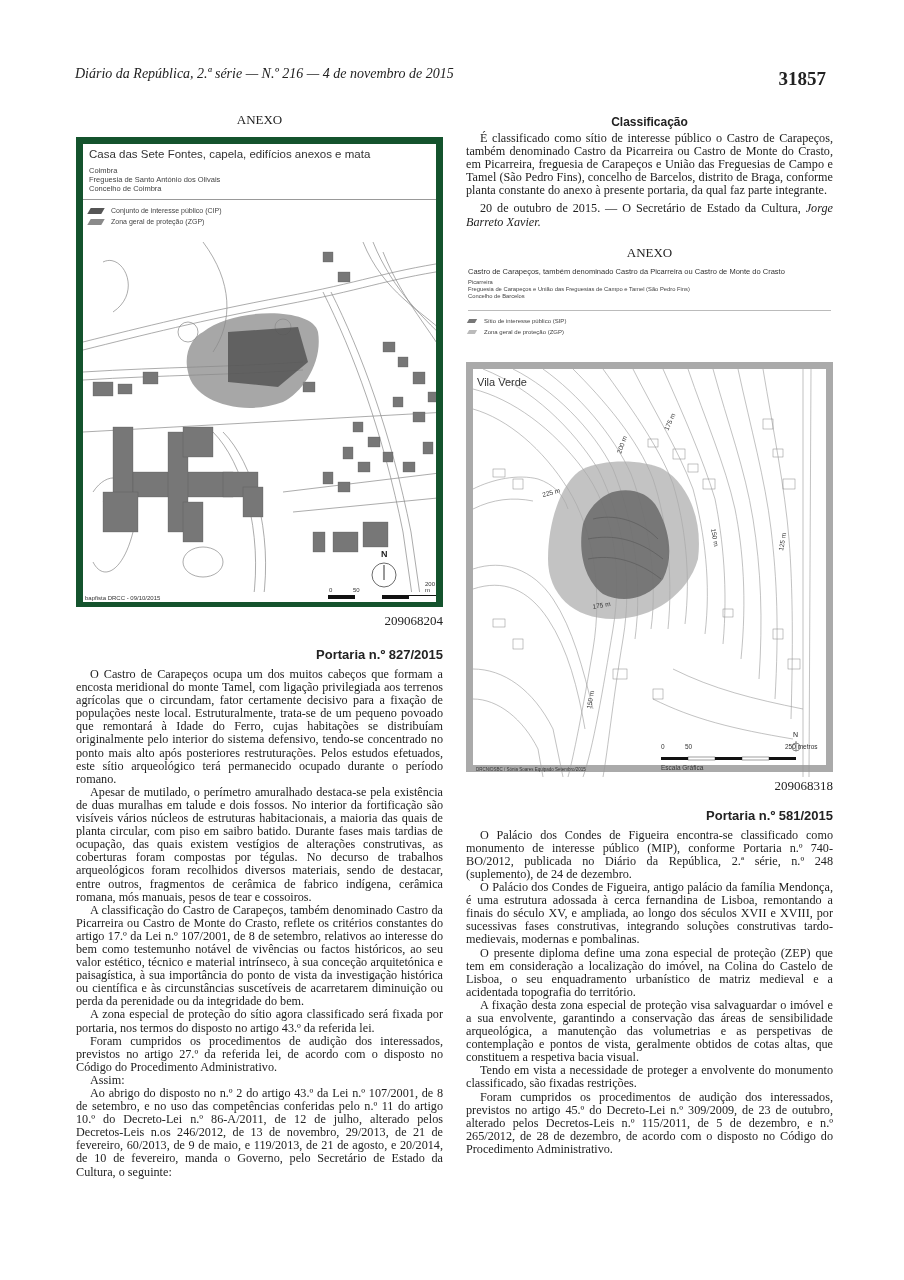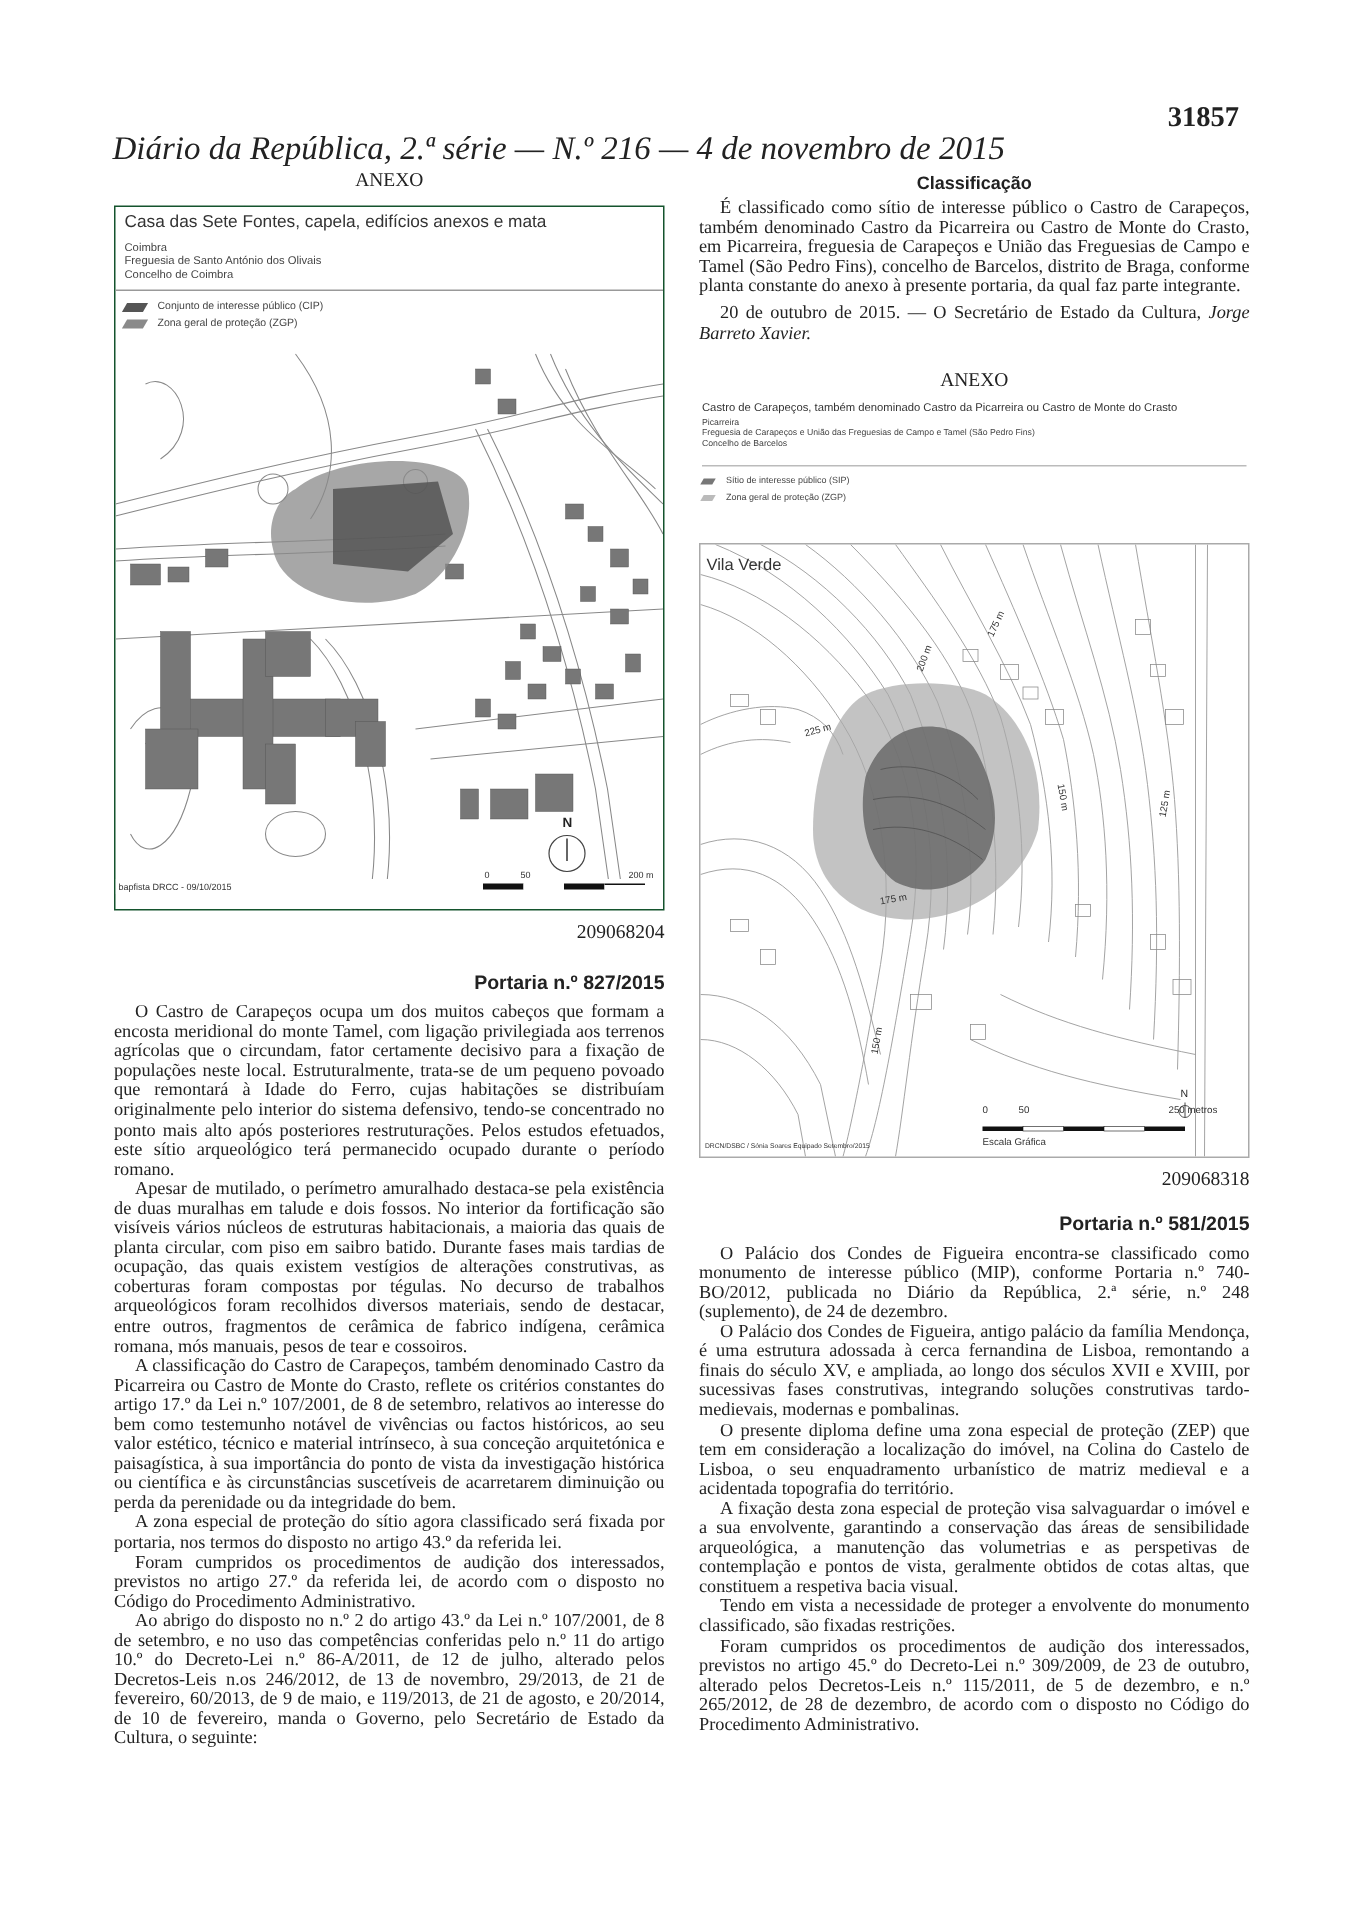--- a/index.html
+++ b/index.html
@@ -1,28 +1,28 @@
 <!DOCTYPE html>
 <html><head>
 <meta charset="utf-8">
 <style>
   * { box-sizing: border-box; margin: 0; padding: 0; }
   html, body { width: 904px; height: 1280px; background: #ffffff; }
   body { position: relative; font-family: "Liberation Serif", serif; color: #222; overflow: hidden; }
-  .hdr-title { position: absolute; left: 75px; top: 86px; font-style: italic; font-size: 22px; letter-spacing: 0px; }
+  .hdr-title { position: absolute; left: 75px; top: 66px; font-style: italic; font-size: 14px; letter-spacing: 0px; }
   .hdr-page { position: absolute; right: 78px; top: 68px; font-weight: bold; font-size: 19px; }
   .col { position: absolute; width: 367px; }
   .col-left { left: 76px; top: 112px; }
   .col-right { left: 466px; top: 112px; }
   .anexo { font-size: 13px; text-align: center; margin-bottom: 9px; }
   .artigo { font-size: 12.5px; text-align: center; }
   .classif { font-family: "Liberation Sans", sans-serif; font-weight: bold; font-size: 12px; text-align: center; margin-top: 3px; margin-bottom: 3px; }
   p.body { font-size: 12.2px; line-height: 13.1px; text-align: justify; text-indent: 14px; }
   .sig i { font-style: italic; }
-  .map-box { border: 1px solid #14532d; position: relative; background: #fff; }
+  .map-box { border: 7px solid #14532d; position: relative; background: #fff; }
   .map-head { padding: 4px 6px 6px; font-family: "Liberation Sans", sans-serif; border-bottom: 1px solid #999; }
   .map-head .mt { font-size: 11.5px; color: #333; margin-bottom: 6px; }
   .map-head .ms { font-size: 7.5px; color: #444; line-height: 9px; }
   .map-legend { font-family: "Liberation Sans", sans-serif; font-size: 7px; color: #444; padding: 5px 6px; }
   .leg-row { display: flex; align-items: center; gap: 8px; height: 11px; }
   .leg-sw { width: 14px; height: 6px; transform: skewX(-30deg); }
   .map-canvas { position: relative; overflow: hidden; }
   .ref { font-size: 13px; text-align: right; margin-top: 6px; }
   .portaria { font-family: "Liberation Sans", sans-serif; font-weight: bold; font-size: 13px; text-align: right; margin: 18px 0 6px; }
   .lbl { position: absolute; font-family: "Liberation Sans", sans-serif; font-size: 7px; color: #333; }
@@ -142,20 +142,21 @@
   </div>
 
   <div class="ref">209068204</div>
   <div class="portaria">Portaria n.º 827/2015</div>
 
   <p class="body">O Castro de Carapeços ocupa um dos muitos cabeços que formam a encosta meridional do monte Tamel, com ligação privilegiada aos terrenos agrícolas que o circundam, fator certamente decisivo para a fixação de populações neste local. Estruturalmente, trata-se de um pequeno povoado que remontará à Idade do Ferro, cujas habitações se distribuíam originalmente pelo interior do sistema defensivo, tendo-se concentrado no ponto mais alto após posteriores restruturações. Pelos estudos efetuados, este sítio arqueológico terá permanecido ocupado durante o período romano.</p>
   <p class="body">Apesar de mutilado, o perímetro amuralhado destaca-se pela existência de duas muralhas em talude e dois fossos. No interior da fortificação são visíveis vários núcleos de estruturas habitacionais, a maioria das quais de planta circular, com piso em saibro batido. Durante fases mais tardias de ocupação, das quais existem vestígios de alterações construtivas, as coberturas foram compostas por tégulas. No decurso de trabalhos arqueológicos foram recolhidos diversos materiais, sendo de destacar, entre outros, fragmentos de cerâmica de fabrico indígena, cerâmica romana, mós manuais, pesos de tear e cossoiros.</p>
   <p class="body">A classificação do Castro de Carapeços, também denominado Castro da Picarreira ou Castro de Monte do Crasto, reflete os critérios constantes do artigo 17.º da Lei n.º 107/2001, de 8 de setembro, relativos ao interesse do bem como testemunho notável de vivências ou factos históricos, ao seu valor estético, técnico e material intrínseco, à sua conceção arquitetónica e paisagística, à sua importância do ponto de vista da investigação histórica ou científica e às circunstâncias suscetíveis de acarretarem diminuição ou perda da perenidade ou da integridade do bem.</p>
   <p class="body">A zona especial de proteção do sítio agora classificado será fixada por portaria, nos termos do disposto no artigo 43.º da referida lei.</p>
   <p class="body">Foram cumpridos os procedimentos de audição dos interessados, previstos no artigo 27.º da referida lei, de acordo com o disposto no Código do Procedimento Administrativo.</p>
+  <p class="body">Assim:</p>
   <p class="body">Ao abrigo do disposto no n.º 2 do artigo 43.º da Lei n.º 107/2001, de 8 de setembro, e no uso das competências conferidas pelo n.º 11 do artigo 10.º do Decreto-Lei n.º 86-A/2011, de 12 de julho, alterado pelos Decretos-Leis n.os 246/2012, de 13 de novembro, 29/2013, de 21 de fevereiro, 60/2013, de 9 de maio, e 119/2013, de 21 de agosto, e 20/2014, de 10 de fevereiro, manda o Governo, pelo Secretário de Estado da Cultura, o seguinte:</p>
 </div>
 
 <div class="col col-right">
   <div class="classif">Classificação</div>
   <p class="body">É classificado como sítio de interesse público o Castro de Carapeços, também denominado Castro da Picarreira ou Castro de Monte do Crasto, em Picarreira, freguesia de Carapeços e União das Freguesias de Campo e Tamel (São Pedro Fins), concelho de Barcelos, distrito de Braga, conforme planta constante do anexo à presente portaria, da qual faz parte integrante.</p>
   <p class="body sig" style="margin-top:5px;"><span>20 de outubro de 2015. — O Secretário de Estado da Cultura, </span><i>Jorge Barreto Xavier.</i></p>
 
   <div class="anexo" style="margin-top:16px; margin-bottom:6px;">ANEXO</div>
 

